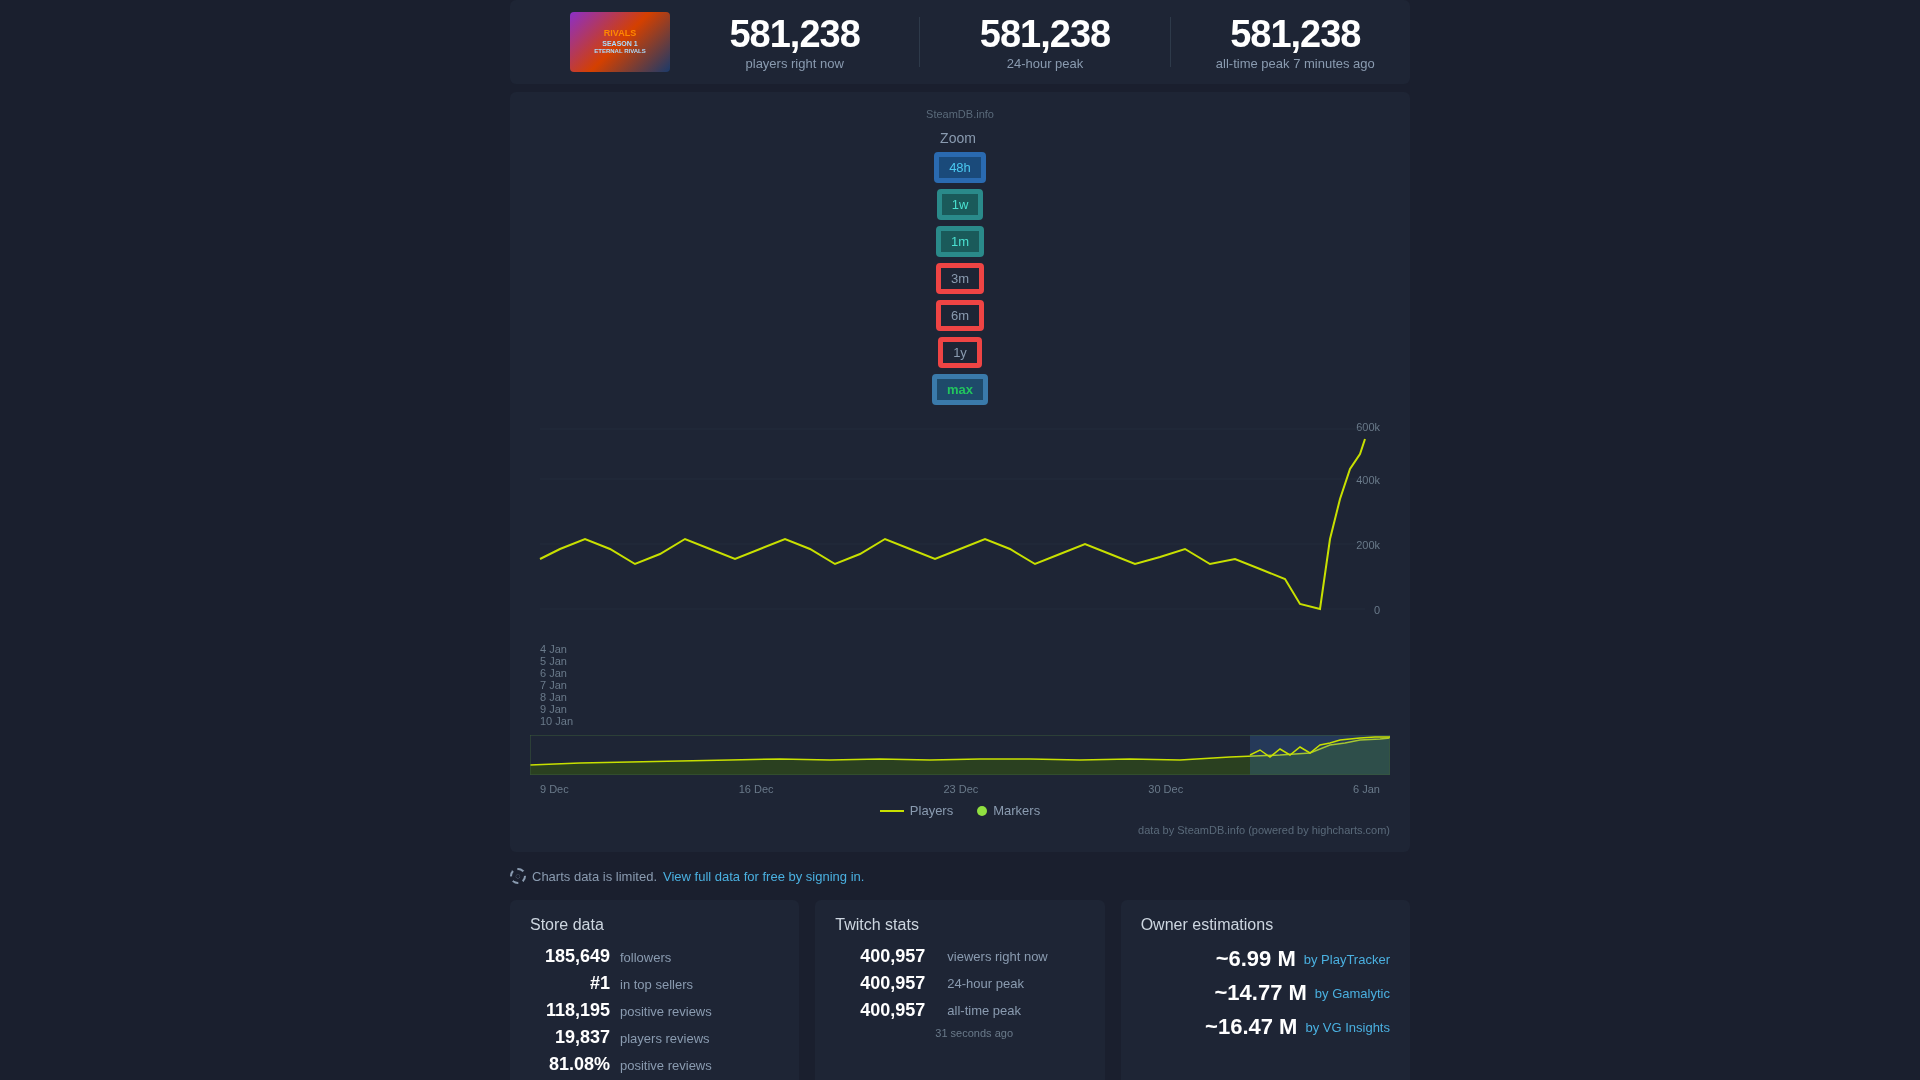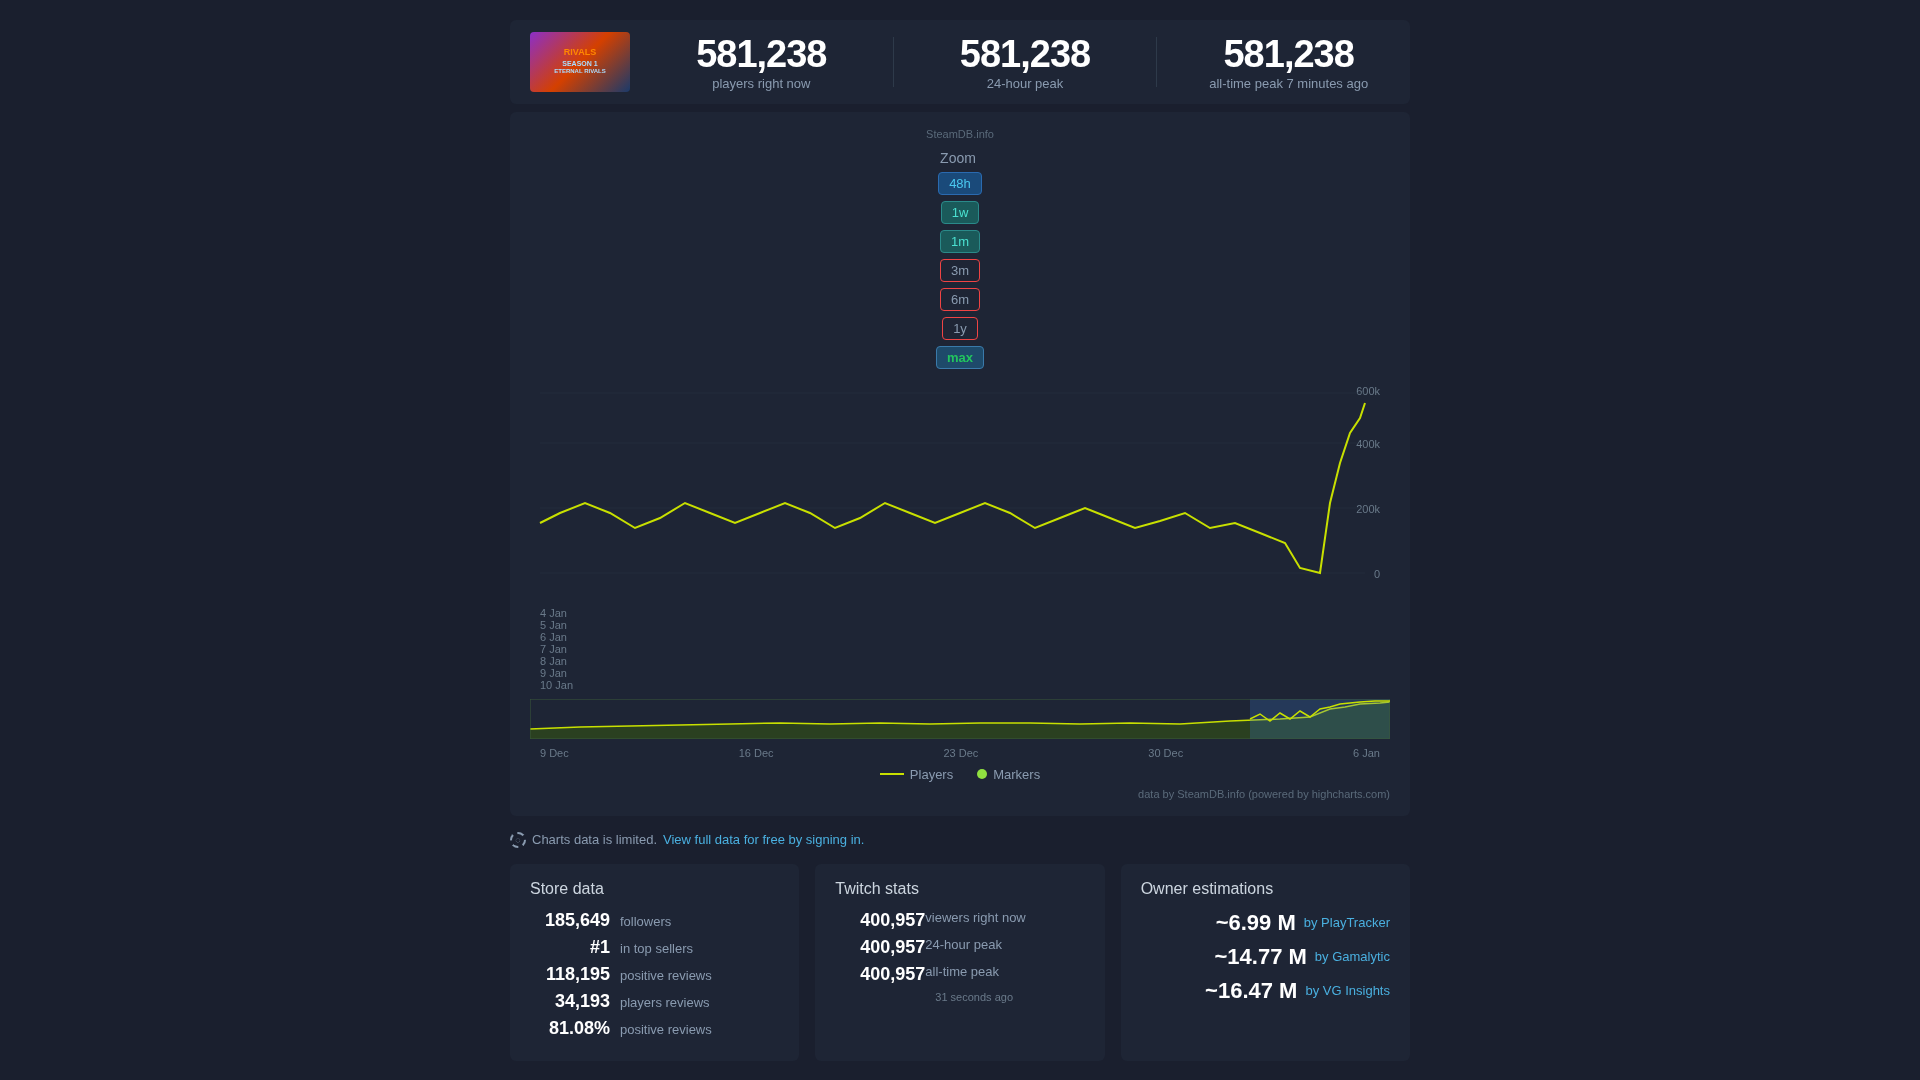--- a/index.html
+++ b/index.html
@@ -34,20 +34,21 @@
       border-radius: 4px;
       display: flex;
       align-items: center;
       justify-content: center;
       font-size: 8px;
       color: #fff;
       text-align: center;
       font-weight: bold;
       overflow: hidden;
       position: relative;
+      margin-left: 40px;
     }
     .game-thumbnail-inner {
       font-size: 7px;
       line-height: 1.3;
       padding: 4px;
     }
     .stat-group {
       display: flex;
       flex-direction: column;
       align-items: center;
@@ -92,21 +93,21 @@
     .zoom-label {
       color: #8a9bb0;
       font-size: 14px;
       margin-right: 4px;
     }
     .zoom-btn {
       padding: 3px 10px;
       border-radius: 4px;
       font-size: 13px;
       cursor: pointer;
-      border: 1px solid #ef4444;
+      border: 5px solid #ef4444;
       background: transparent;
       color: #8a9bb0;
     }
     .zoom-btn.active-blue {
       background: #1a4a7a;
       border-color: #2a6ab0;
       color: #4ac8f0;
     }
     .zoom-btn.active-teal {
       background: #1a5a5a;
@@ -241,22 +242,22 @@
       min-width: 80px;
     }
     .store-stat-label {
       font-size: 13px;
       color: #8a9bb0;
       flex: 1;
     }
     .twitch-stat-row {
       display: flex;
       justify-content: flex-start;
-      align-items: flex-start;
-      gap: 0;
+      align-items: center;
+      gap: 22px;
       margin-bottom: 6px;
     }
     .twitch-stat-value {
       font-size: 18px;
       font-weight: bold;
       color: #ffffff;
       min-width: 90px;
       text-align: right;
     }
     .twitch-stat-label {
@@ -492,21 +493,21 @@
       </div>
       <div class="store-stat-row">
         <div class="store-stat-value">#1</div>
         <div class="store-stat-label">in top sellers</div>
       </div>
       <div class="store-stat-row">
         <div class="store-stat-value">118,195</div>
         <div class="store-stat-label">positive reviews</div>
       </div>
       <div class="store-stat-row">
-        <div class="store-stat-value">34,193</div>
+        <div class="store-stat-value">19,837</div>
         <div class="store-stat-label">players reviews</div>
       </div>
       <div class="store-stat-row">
         <div class="store-stat-value">81.08%</div>
         <div class="store-stat-label">positive reviews</div>
       </div>
     </div>
 
     <div class="stats-card">
       <div class="stats-card-title">Twitch stats</div>

